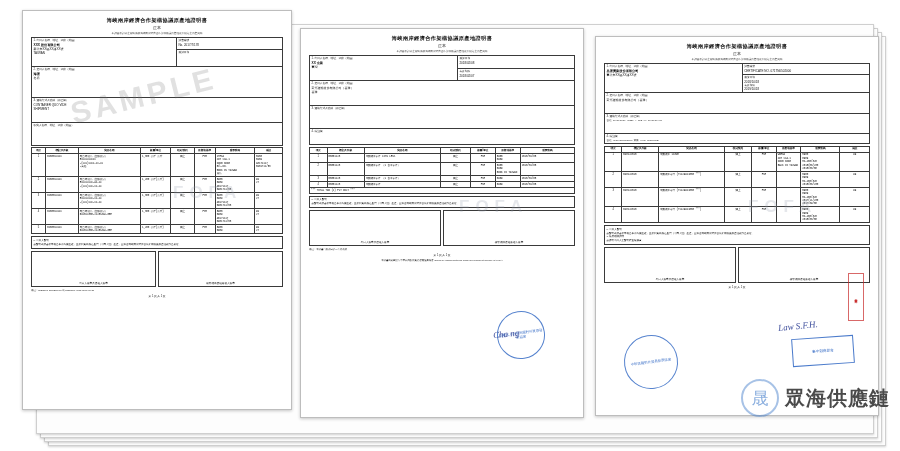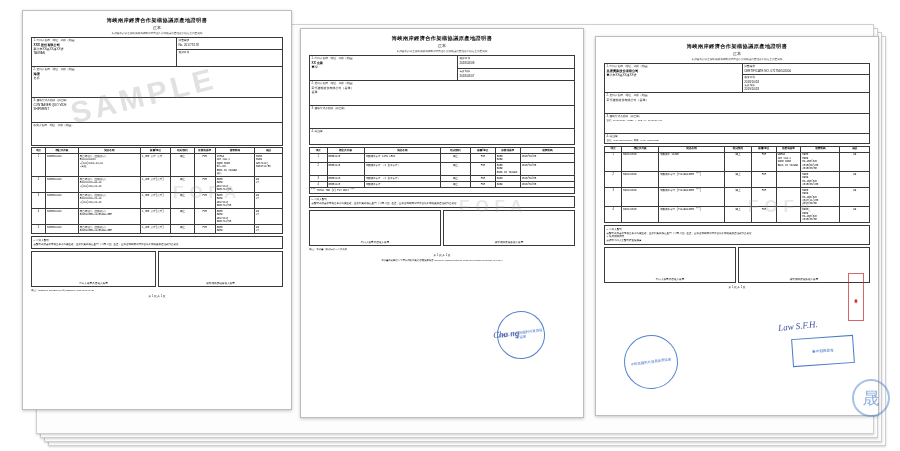--- a/index.html
+++ b/index.html
@@ -548,15 +548,16 @@
     <div class="wm-fofa" style="left:152px;top:160px;">FOFA</div>
 
     <div class="stamp-blue" style="left:28px;top:298px;width:52px;height:52px;">中華民國對外貿易發展協會</div>
     <div class="stamp-sq" style="left:196px;top:300px;width:58px;height:24px;">臺中縣商業會</div>
     <div class="stamp-red" style="left:252px;top:236px;width:12px;height:44px;">臺中市商業會</div>
     <div class="sig-script" style="left:182px;top:284px;">Law S.F.H.</div>
   </div>
 
   <div class="brand">
     <div class="brand-mark">晟</div>
+    <div class="brand-text">眾海供應鏈</div>
   </div>
 
 </div>
 
 </body></html>

